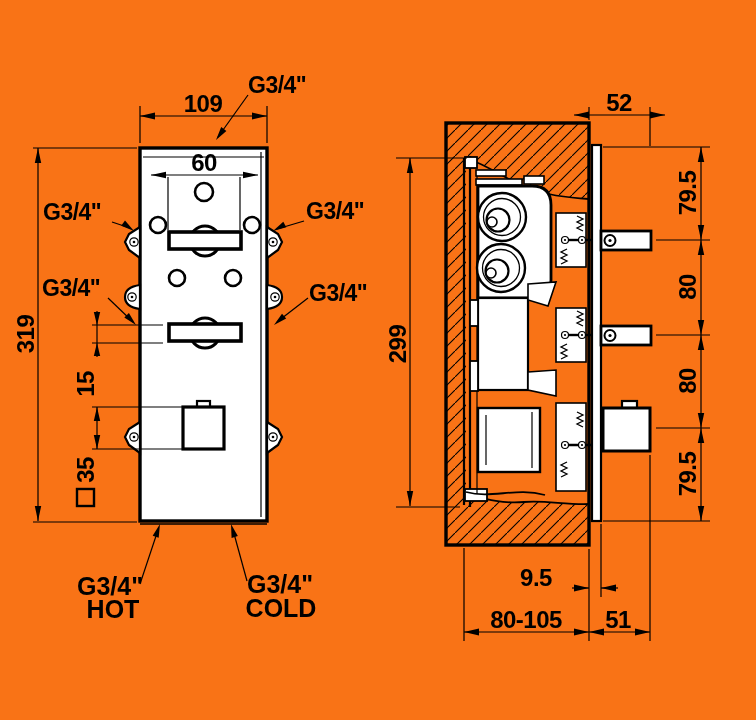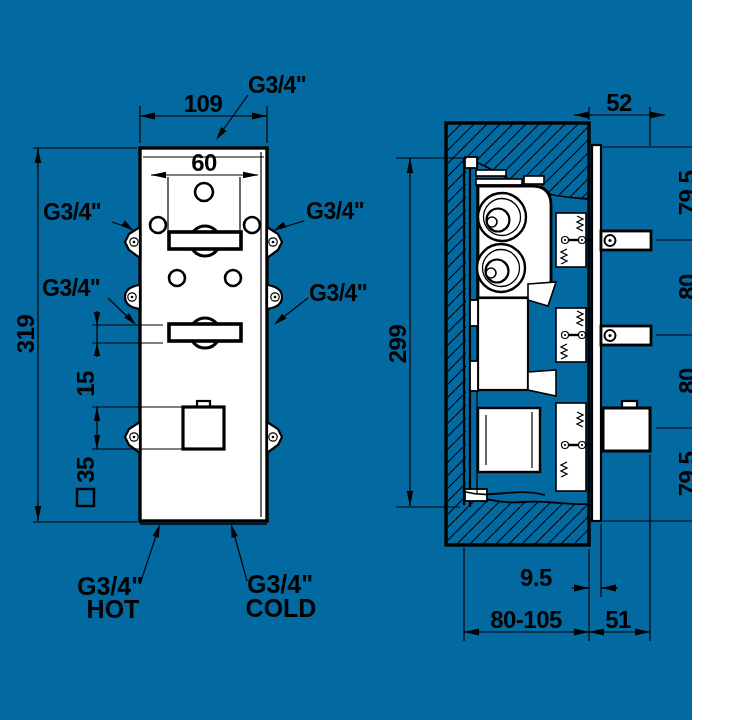--- a/index.html
+++ b/index.html
@@ -1,16 +1,16 @@
 <!DOCTYPE html>
 <html><head>
 <meta charset="utf-8">
 <style>
   html,body{margin:0;padding:0;background:#fff;}
-  #stage{position:relative;width:692px;height:720px;background:#0369a1;overflow:hidden;
+  #stage{position:relative;width:756px;height:720px;background:#f97316;overflow:hidden;
          font-family:"Liberation Sans", sans-serif;}
   svg{position:absolute;left:0;top:0;}
   text{font-family:"Liberation Sans", sans-serif;font-weight:bold;fill:#000;}
   .dimtxt{font-size:24px;letter-spacing:-0.5px;}
   .lbltxt{font-size:23px;letter-spacing:-0.5px;}
   .bigtxt{font-size:25px;letter-spacing:0px;}
   .thin{stroke:#000;stroke-width:1.2;fill:none;}
   .med{stroke:#000;stroke-width:2.2;fill:none;}
   .thick{stroke:#000;stroke-width:3.4;fill:none;}
   .wfill{fill:#fff;}

